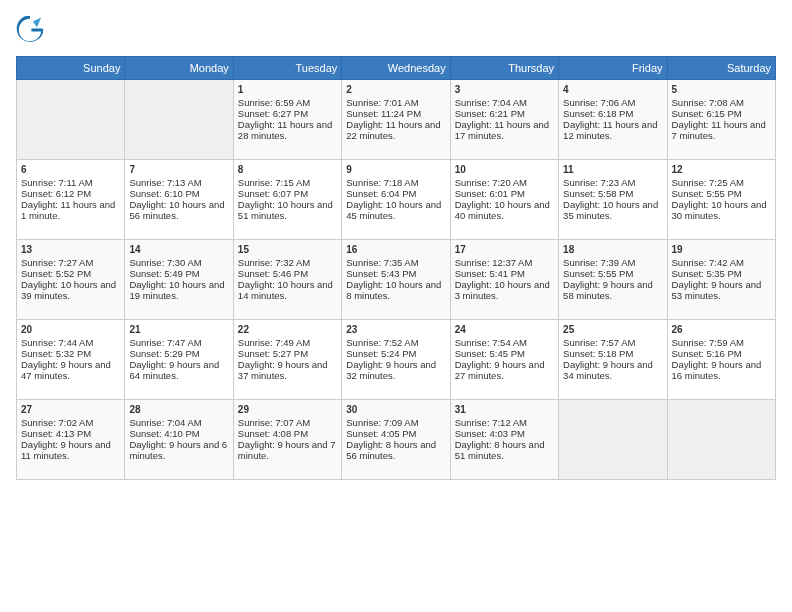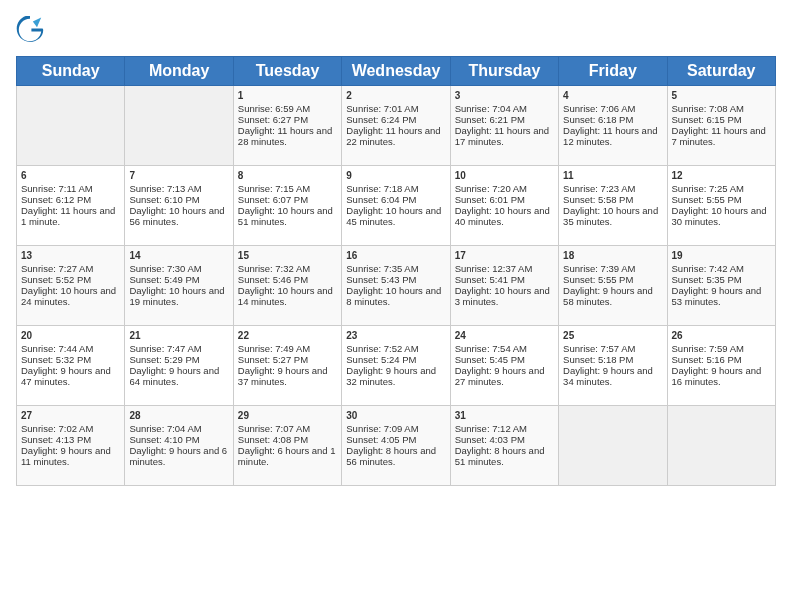--- a/index.html
+++ b/index.html
@@ -53,24 +53,24 @@
       color: #555;
     }
     table {
       width: 100%;
       border-collapse: collapse;
       table-layout: fixed;
     }
     thead tr th {
       background-color: #3a7abf;
       color: #fff;
-      font-size: 16px;
-      font-weight: bold;
+      font-size: 11px;
+      font-weight: normal;
       padding: 5px 4px;
-      text-align: center;
+      text-align: right;
       border: 1px solid #2e6aad;
     }
     tbody tr td {
       vertical-align: top;
       border: 1px solid #ccc;
       padding: 4px 4px;
       font-size: 9.5px;
       color: #333;
       height: 80px;
       background: #fff;
@@ -123,21 +123,21 @@
   <tbody id="calendar-body">
   <tr>
         <td class="empty-cell"></td>
         <td class="empty-cell"></td>
         <td><span class="day-num">1</span>
         <span>Sunrise: 6:59 AM</span><br>
         <span>Sunset: 6:27 PM</span><br>
         <span>Daylight: 11 hours and 28 minutes.</span></td>
         <td><span class="day-num">2</span>
         <span>Sunrise: 7:01 AM</span><br>
-        <span>Sunset: 6:24 PM</span><br>
+        <span>Sunset: 11:24 PM</span><br>
         <span>Daylight: 11 hours and 22 minutes.</span></td>
         <td><span class="day-num">3</span>
         <span>Sunrise: 7:04 AM</span><br>
         <span>Sunset: 6:21 PM</span><br>
         <span>Daylight: 11 hours and 17 minutes.</span></td>
         <td><span class="day-num">4</span>
         <span>Sunrise: 7:06 AM</span><br>
         <span>Sunset: 6:18 PM</span><br>
         <span>Daylight: 11 hours and 12 minutes.</span></td>
         <td><span class="day-num">5</span>
@@ -172,21 +172,21 @@
         <span>Daylight: 10 hours and 35 minutes.</span></td>
         <td><span class="day-num">12</span>
         <span>Sunrise: 7:25 AM</span><br>
         <span>Sunset: 5:55 PM</span><br>
         <span>Daylight: 10 hours and 30 minutes.</span></td>
       </tr>
       <tr>
         <td><span class="day-num">13</span>
         <span>Sunrise: 7:27 AM</span><br>
         <span>Sunset: 5:52 PM</span><br>
-        <span>Daylight: 10 hours and 24 minutes.</span></td>
+        <span>Daylight: 10 hours and 39 minutes.</span></td>
         <td><span class="day-num">14</span>
         <span>Sunrise: 7:30 AM</span><br>
         <span>Sunset: 5:49 PM</span><br>
         <span>Daylight: 10 hours and 19 minutes.</span></td>
         <td><span class="day-num">15</span>
         <span>Sunrise: 7:32 AM</span><br>
         <span>Sunset: 5:46 PM</span><br>
         <span>Daylight: 10 hours and 14 minutes.</span></td>
         <td><span class="day-num">16</span>
         <span>Sunrise: 7:35 AM</span><br>
@@ -240,21 +240,21 @@
         <span>Sunrise: 7:02 AM</span><br>
         <span>Sunset: 4:13 PM</span><br>
         <span>Daylight: 9 hours and 11 minutes.</span></td>
         <td><span class="day-num">28</span>
         <span>Sunrise: 7:04 AM</span><br>
         <span>Sunset: 4:10 PM</span><br>
         <span>Daylight: 9 hours and 6 minutes.</span></td>
         <td><span class="day-num">29</span>
         <span>Sunrise: 7:07 AM</span><br>
         <span>Sunset: 4:08 PM</span><br>
-        <span>Daylight: 6 hours and 1 minute.</span></td>
+        <span>Daylight: 9 hours and 7 minute.</span></td>
         <td><span class="day-num">30</span>
         <span>Sunrise: 7:09 AM</span><br>
         <span>Sunset: 4:05 PM</span><br>
         <span>Daylight: 8 hours and 56 minutes.</span></td>
         <td><span class="day-num">31</span>
         <span>Sunrise: 7:12 AM</span><br>
         <span>Sunset: 4:03 PM</span><br>
         <span>Daylight: 8 hours and 51 minutes.</span></td>
         <td class="empty-cell"></td>
         <td class="empty-cell"></td>

